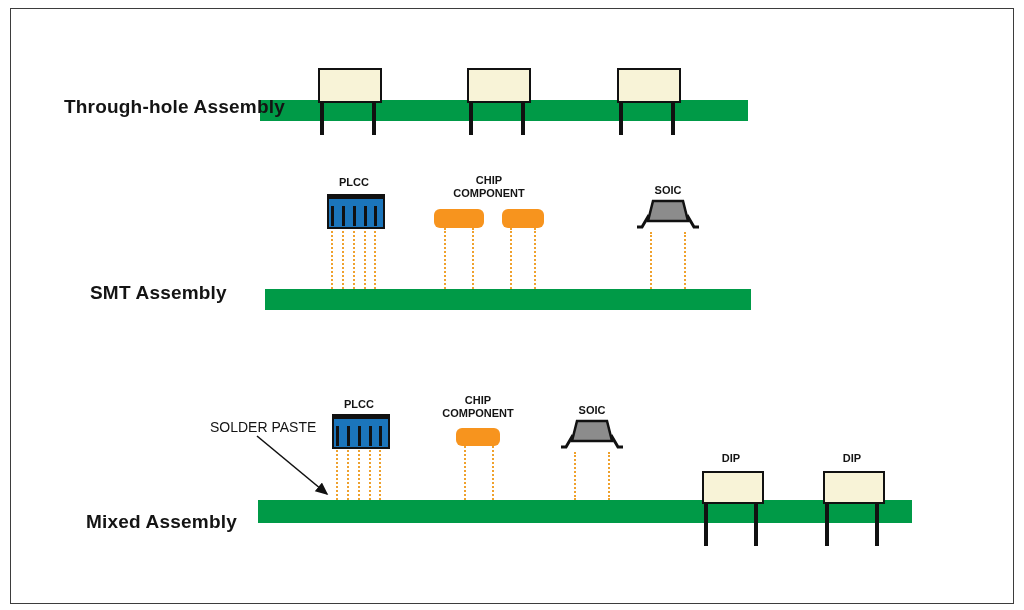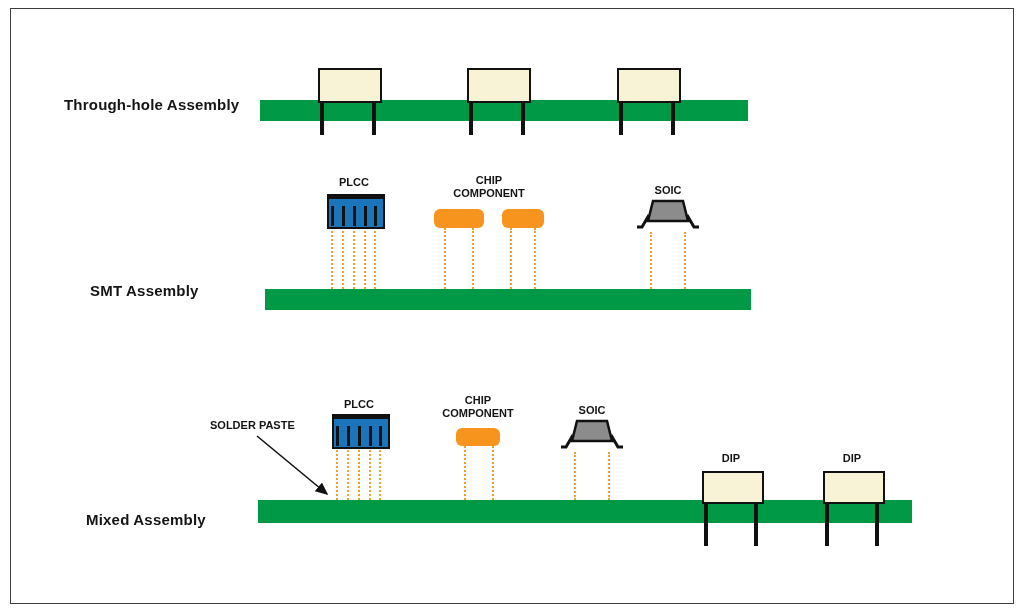--- a/index.html
+++ b/index.html
@@ -1,22 +1,22 @@
 <!DOCTYPE html>
 <html><head>
 <meta charset="utf-8">
 <style>
   html, body { margin:0; padding:0; }
   body { font-family:"Liberation Sans", sans-serif; background:#ffffff; }
   .canvas { position:relative; width:1024px; height:610px; background:#ffffff; overflow:hidden; }
   .frame { position:absolute; left:10px; top:8px; width:1002px; height:594px; border:1px solid #3d3d3d; }
   .group { position:absolute; }
-  .row-label { position:absolute; font-size:15px; font-weight:700; color:#141414; letter-spacing:0.2px; white-space:nowrap; z-index:5; }
+  .row-label { position:absolute; font-size:19px; font-weight:700; color:#141414; letter-spacing:0.2px; white-space:nowrap; z-index:5; }
   .comp-label { position:absolute; transform:translateX(-50%); font-size:11px; font-weight:700; color:#141414; text-align:center; white-space:pre-line; line-height:1.15; z-index:5; }
-  .solder-label { position:absolute; font-size:11px; font-weight:700; color:#141414; white-space:nowrap; z-index:5; }
+  .solder-label { position:absolute; font-size:14px; font-weight:400; color:#141414; white-space:nowrap; z-index:5; }
   .board { position:absolute; background:#009A47; z-index:1; }
   .cream-body { position:absolute; background:#F8F3D7; border:2px solid #111; z-index:3; }
   .leg { position:absolute; width:4px; background:#111; z-index:2; }
   .plcc-body { position:absolute; background:#1B75BB; border:2px solid #111; border-top-width:5px; z-index:3; }
   .pin { position:absolute; width:3px; background:#111; z-index:4; }
   .dot { position:absolute; width:0; border-left:2px dotted #EFA12D; z-index:1; }
   .chip-body { position:absolute; background:#F7941E; border-radius:6px; z-index:3; }
   .soic-svg { position:absolute; z-index:3; }
   .arrow-svg { position:absolute; z-index:4; }
 </style>

